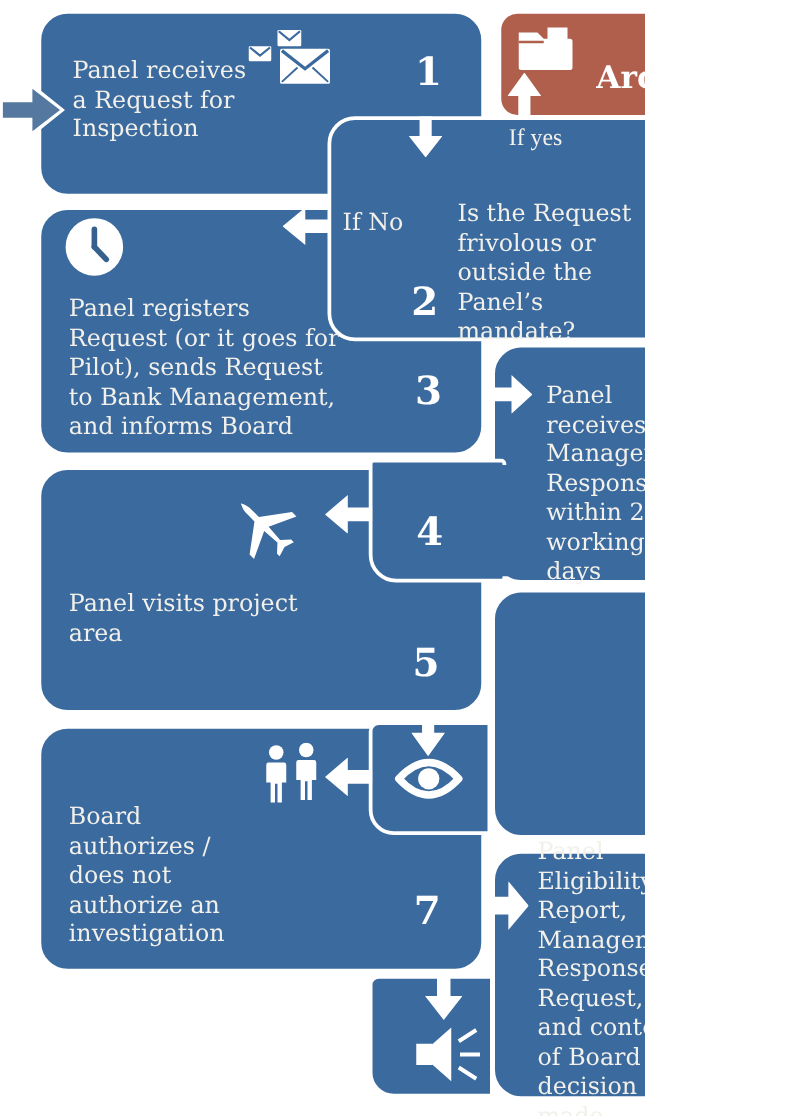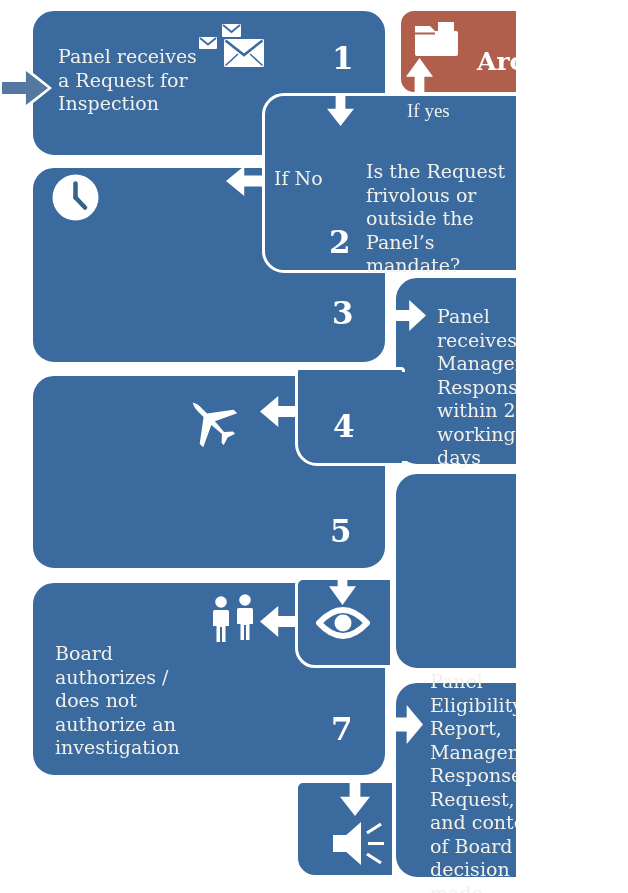--- a/index.html
+++ b/index.html
@@ -67,30 +67,37 @@
 
   <div class="archives-lbl" style="left:477px;top:47px;">Archives</div>
 
   <div class="lbl" style="left:407px;top:100px;font-family:Liberation Serif, serif;">If yes</div>
   <div class="lbl" style="left:274px;top:167px;">If No</div>
   <div class="txt" style="left:366px;top:160px;">Is the Request frivolous or
 outside the Panel’s
 mandate?</div>
   <div class="num" style="left:329px;top:224px;">2</div>
 
+  <div class="txt" style="left:55px;top:236px;">Panel registers
+Request (or it goes for
+Pilot), sends Request
+to Bank Management,
+and informs Board</div>
   <div class="num" style="left:332px;top:295px;">3</div>
 
   <div class="txt" style="left:437px;top:305px;">Panel
 receives
 Management
 Response
 within 21 working
 days</div>
   <div class="num" style="left:333px;top:408px;">4</div>
 
+  <div class="txt" style="left:55px;top:472px;">Panel visits project
+area</div>
   <div class="num" style="left:330px;top:513px;">5</div>
 
   <div class="num" style="left:575px;top:624px;">6</div>
 
   <div class="txt" style="left:55px;top:642px;">Board
 authorizes /
 does not
 authorize an
 investigation</div>
   <div class="num" style="left:331px;top:711px;">7</div>

